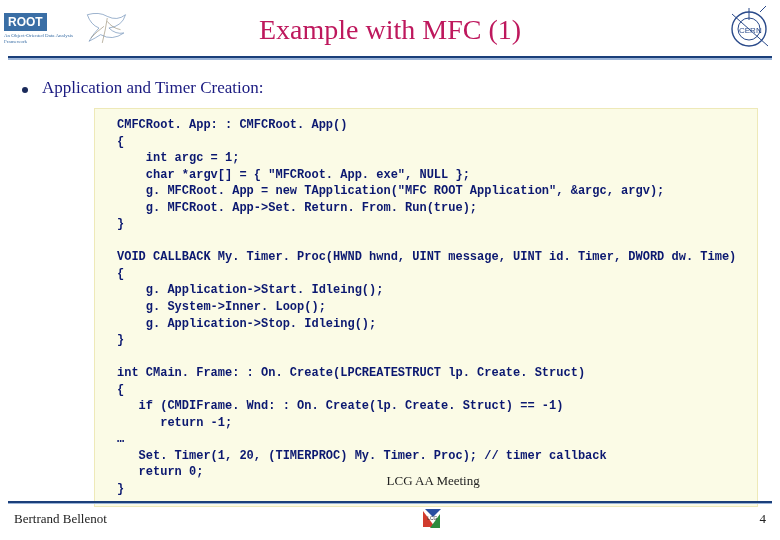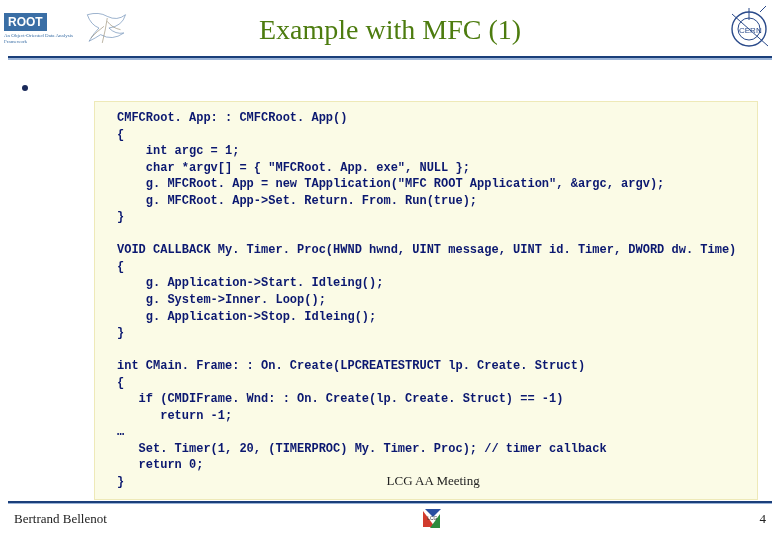--- a/index.html
+++ b/index.html
@@ -56,21 +56,21 @@
     text-decoration: underline;
   }
   .logo-right svg { width: 100%; height: 100%; }
   .title {
     position: absolute;
     top: 14px;
     left: 0;
     right: 0;
     text-align: center;
     font-size: 28px;
-    color: #4d7c0f;
+    color: #be185d;
   }
   .title-rule {
     position: absolute;
     top: 56px;
     left: 8px;
     right: 8px;
     height: 4px;
     background: linear-gradient(to bottom, #1b3f7a 0%, #1b3f7a 50%, #9bb4d8 50%, #9bb4d8 100%);
   }
   .content {
@@ -182,20 +182,21 @@
       <text x="13" y="27" font-size="8" fill="#2a4a8a" font-family="Arial">CERN</text>
     </svg>
   </div>
 
   <div class="title-rule"></div>
 </div>
 
 <div class="content">
   <div class="bullet-line">
     <div class="bullet-dot"></div>
+    <div>Application and Timer Creation:</div>
   </div>
   <div class="code-block">CMFCRoot. App: : CMFCRoot. App()
 {
     int argc = 1;
     char *argv[] = { "MFCRoot. App. exe", NULL };
     g. MFCRoot. App = new TApplication("MFC ROOT Application", &amp;argc, argv);
     g. MFCRoot. App-&gt;Set. Return. From. Run(true);
 }
 
 VOID CALLBACK My. Timer. Proc(HWND hwnd, UINT message, UINT id. Timer, DWORD dw. Time)

